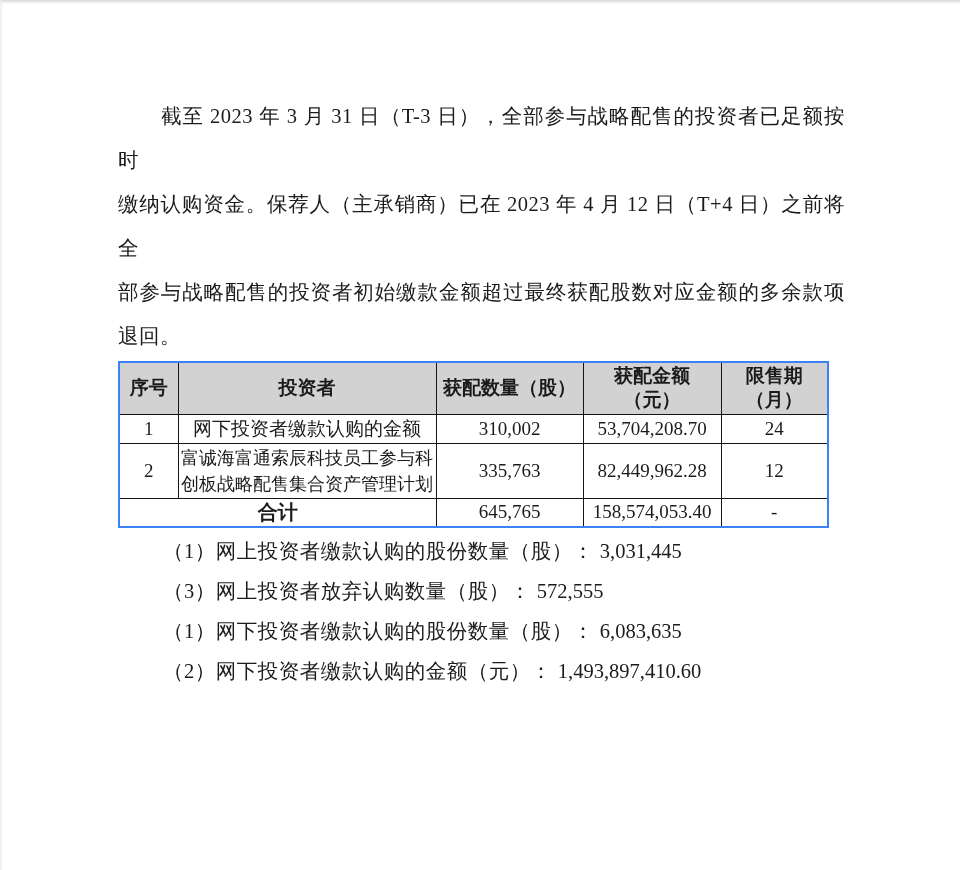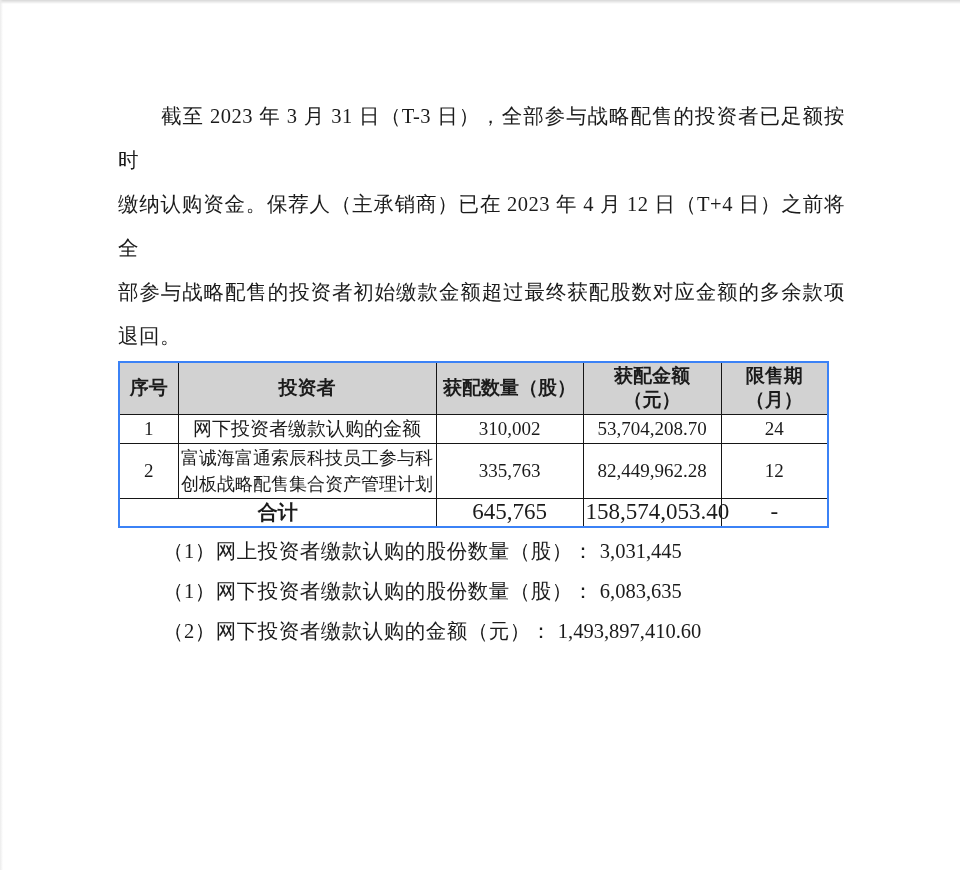--- a/index.html
+++ b/index.html
@@ -65,21 +65,21 @@
     font-size:19px;
   }
   tr.r1 td { height:29px; }
   tr.r2 td { height:55px; }
   td.investor2 {
     white-space:pre-line;
     line-height:26px;
     font-size:18px;
     padding:0;
   }
-  tr.total td { height:27px; font-size:23px; }
+  tr.total td { height:27px; font-size:19px; }
   tr.total td.lbl { font-weight:bold; font-size:20px;margin-left:23px; }
 
   
   .list {
     margin:3px 80px 0 118px;
     padding-left:45px;
     font-size:20.5px;
     line-height:40px;
     letter-spacing:0.5px;
   }
@@ -143,20 +143,23 @@
         <td>-</td>
       </tr>
     </tbody>
   </table>
 
   <div class="list">
     <div class="litem">
       <span>（1）网上投资者缴款认购的股份数量（股）：</span><span class="val">3,031,445</span>
     </div>
     <div class="litem">
+      <span>（3）网上投资者放弃认购数量（股）：</span><span class="val">572,555</span>
+    </div>
+    <div class="litem">
       <span>（1）网下投资者缴款认购的股份数量（股）：</span><span class="val">6,083,635</span>
     </div>
     <div class="litem">
       <span>（2）网下投资者缴款认购的金额（元）：</span><span class="val">1,493,897,410.60</span>
     </div>
 
   </div>
 
 </div>
 

